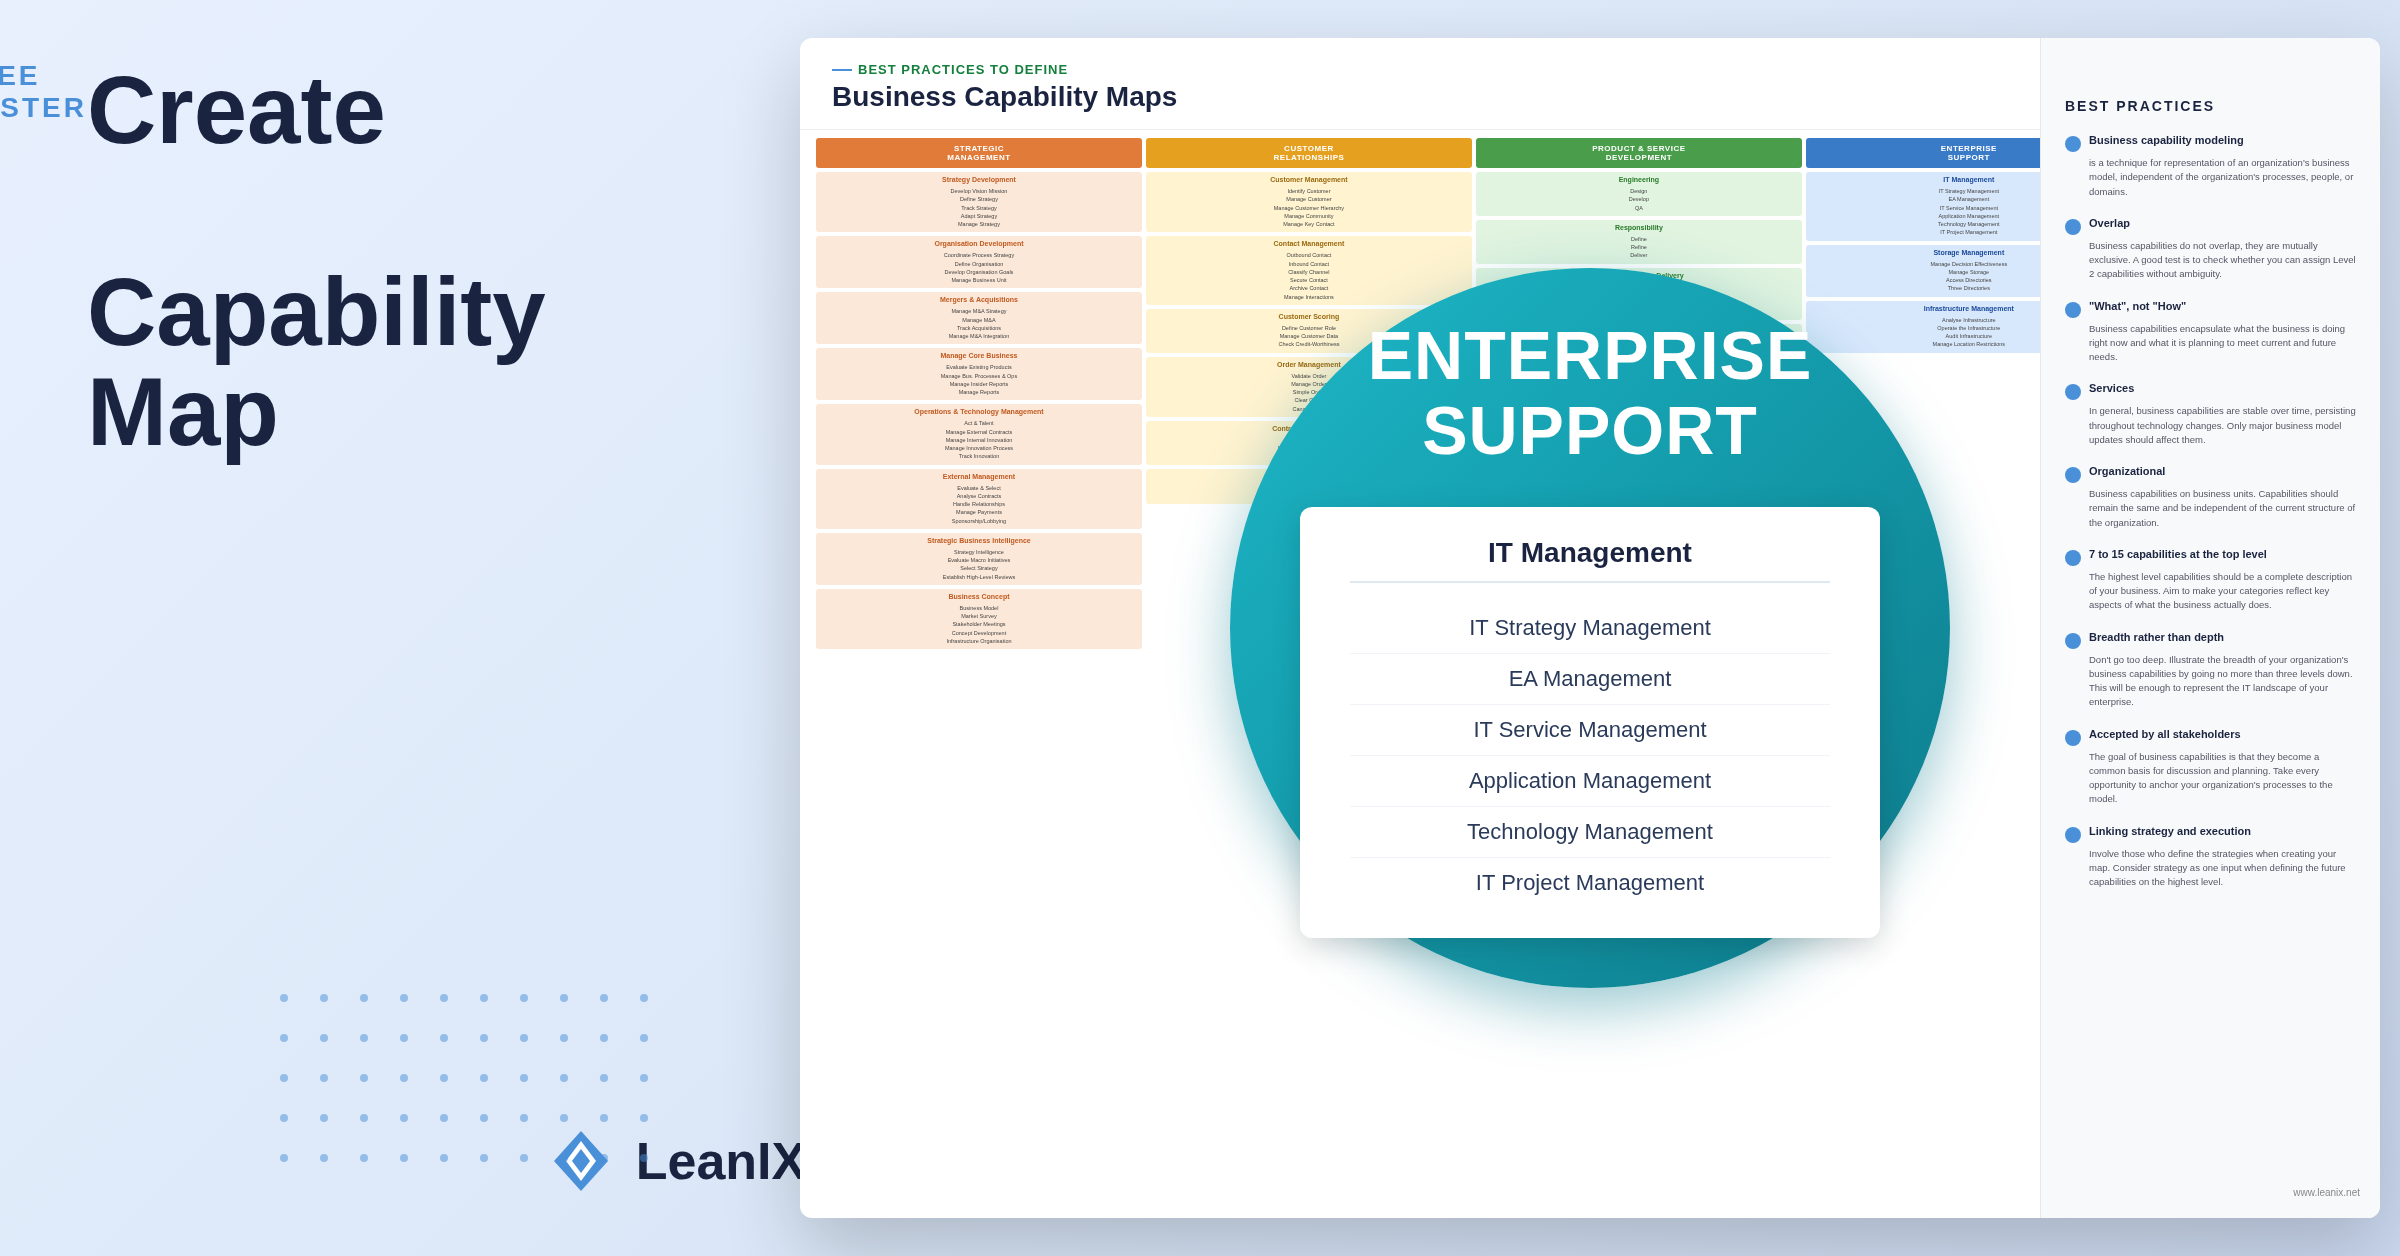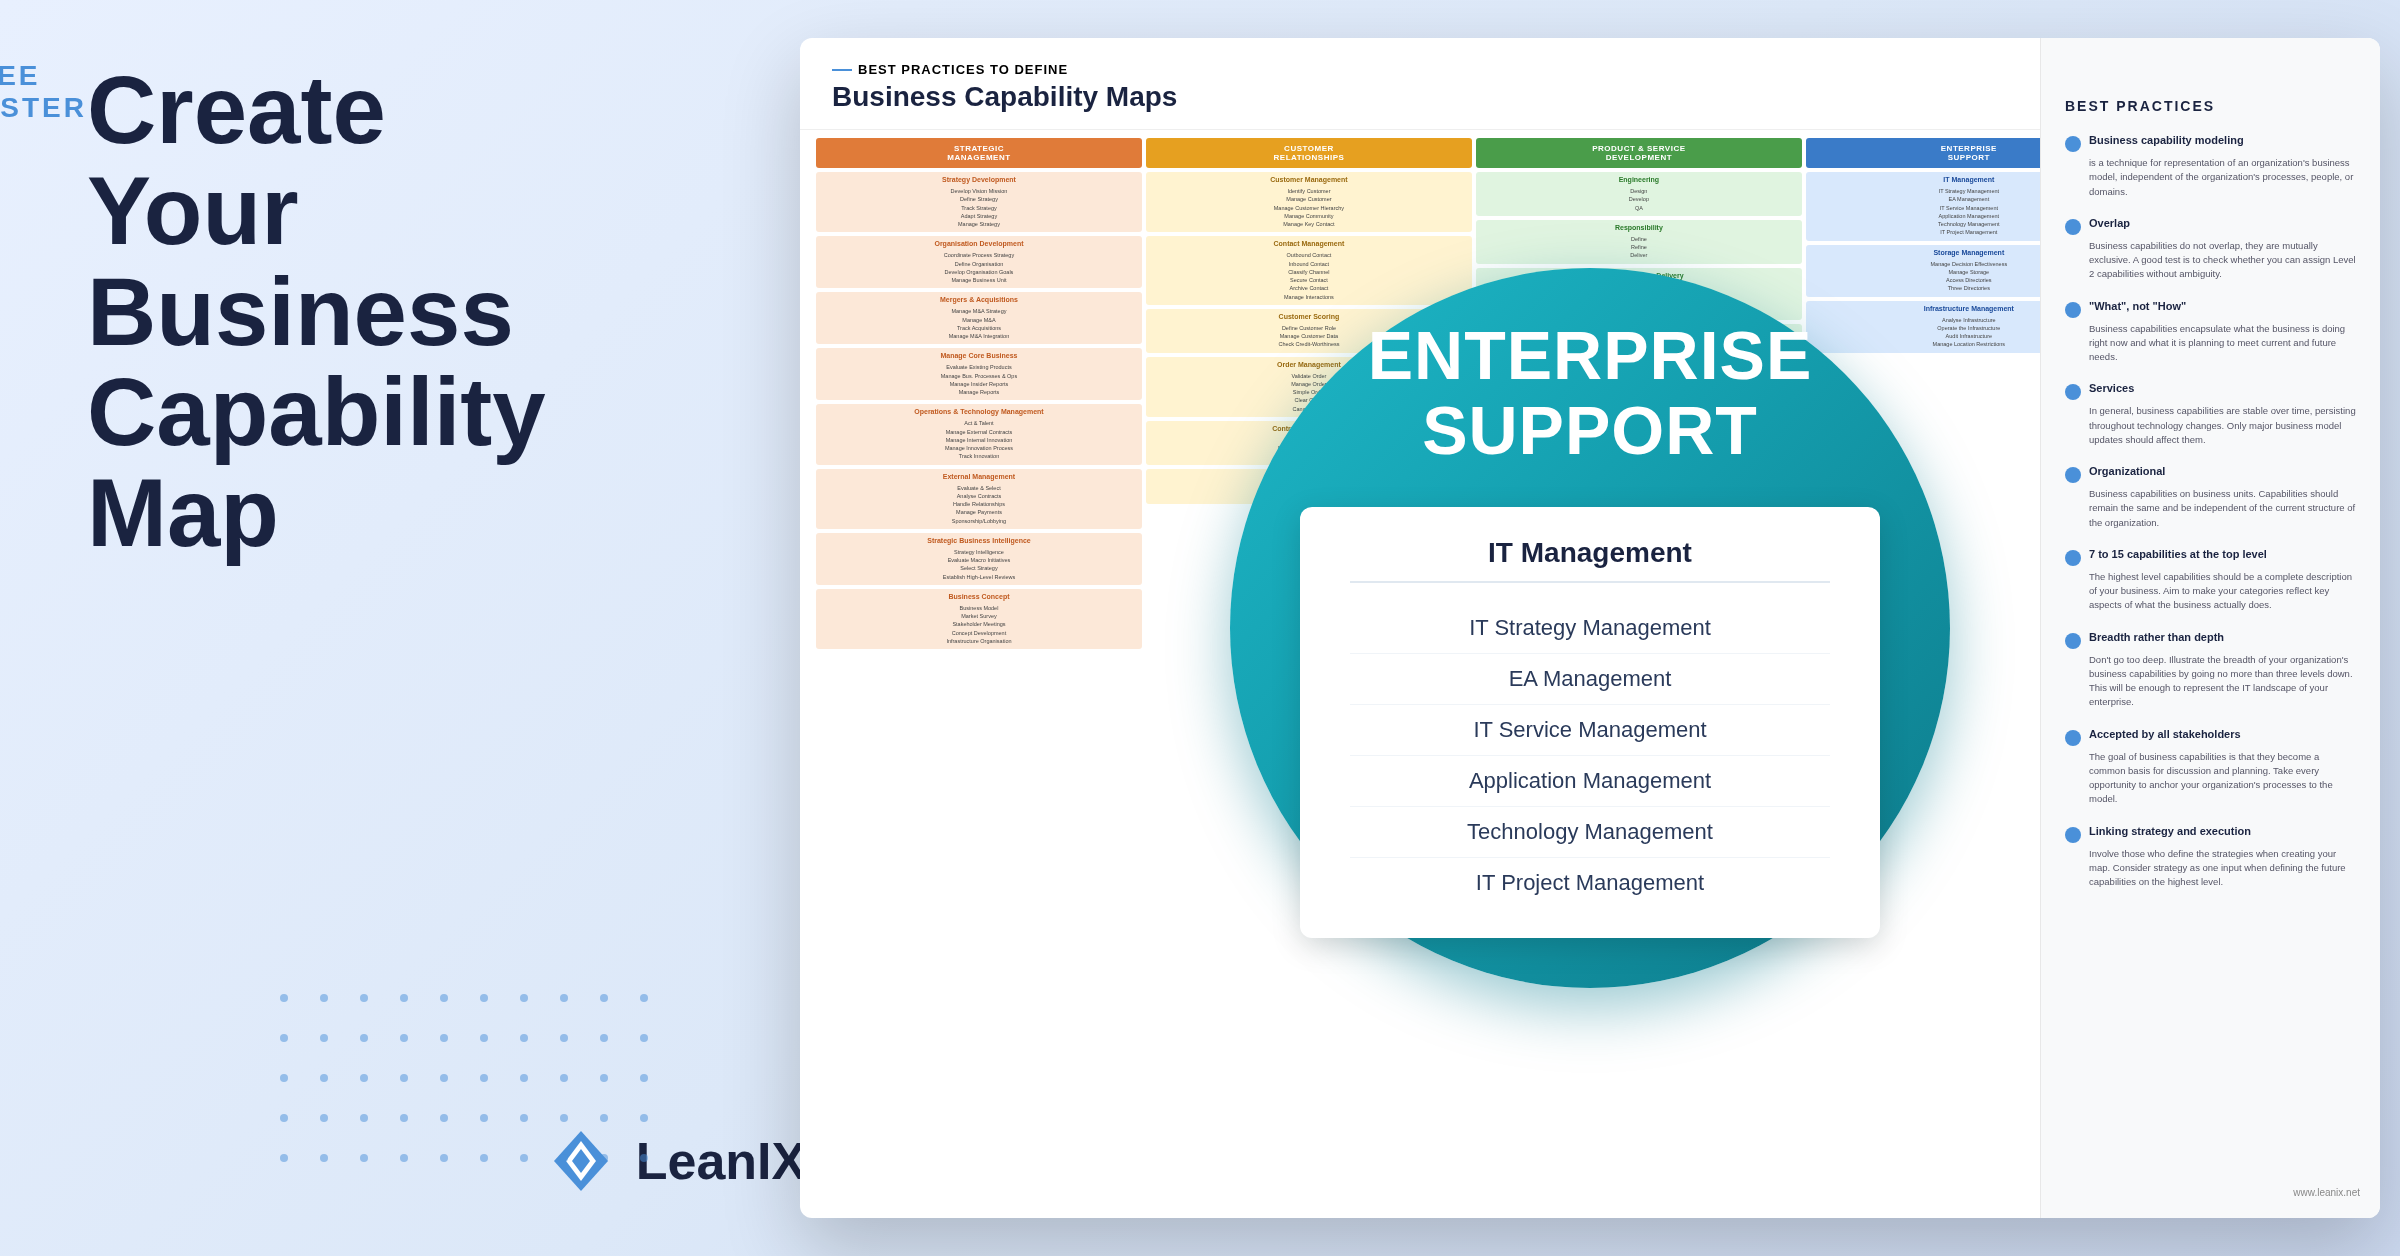--- a/index.html
+++ b/index.html
@@ -106,21 +106,21 @@
       border-bottom: 1px solid #eee;
       display: flex;
       justify-content: space-between;
       align-items: flex-start;
     }
 
     .poster-title-area {}
 
     .best-practices-label {
       font-size: 13px;
-      color: #000000;
+      color: #15803d;
       font-weight: 600;
       letter-spacing: 1px;
       text-transform: uppercase;
       margin-bottom: 4px;
       display: flex;
       align-items: center;
       gap: 6px;
     }
 
     .best-practices-label::before {
@@ -311,21 +311,21 @@
       line-height: 1.5;
     }
   </style>
 </head>
 <body>
 
 <div class="left-section">
   <div class="free-poster-label">FREE POSTER</div>
   <div class="main-headline">
     <span>Create</span><br>
-    <span>Your Business</span><br>
+    <br>
     <span>Capability Map</span>
   </div>
 
   <div class="leanix-logo">
     <svg width="70" height="70" viewBox="0 0 70 70">
       <polygon points="35,5 62,35 35,65 8,35" fill="#4a90d9"></polygon>
       <polygon points="35,15 50,35 35,55 20,35" fill="white"></polygon>
       <polygon points="35,23 44,35 35,47 26,35" fill="#4a90d9"></polygon>
     </svg>
     <span class="leanix-logo-text">LeanIX</span>

